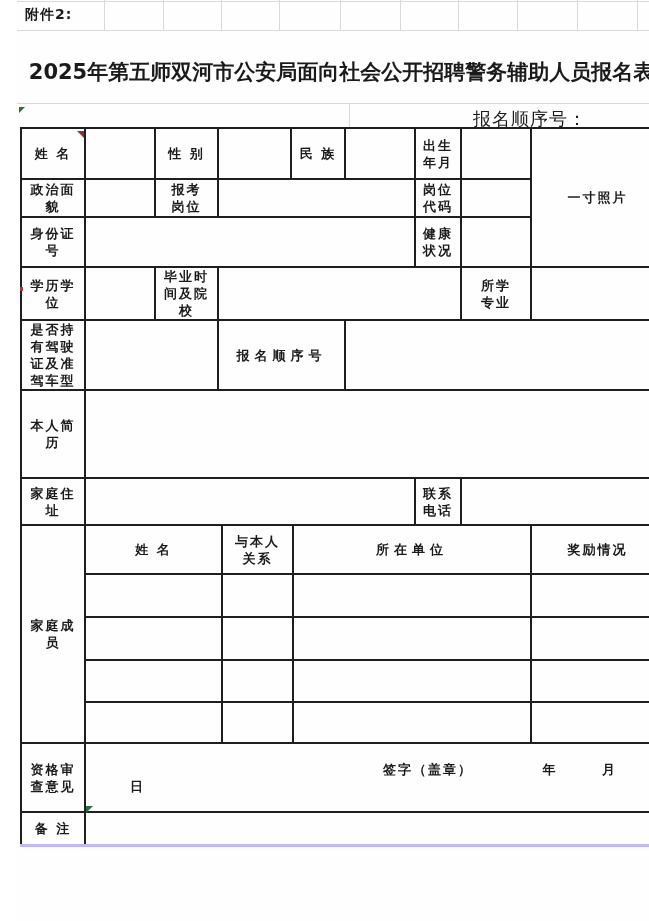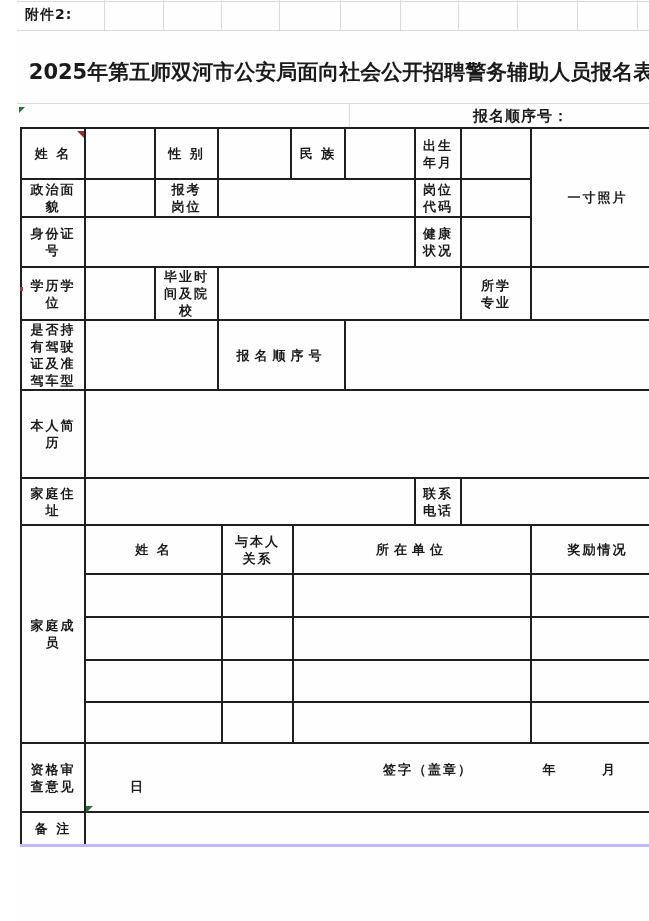--- a/index.html
+++ b/index.html
@@ -22,21 +22,21 @@
     font-size:14px; font-weight:bold; letter-spacing:1px;
     white-space:nowrap;
   }
   .title {
     position:absolute; left:0; top:58px; width:649px;
     text-align:center; font-weight:bold; font-size:21px;
     letter-spacing:0px; white-space:nowrap;
   }
   .serial {
     position:absolute; left:456px; top:107px;
-    font-size:15px; font-weight:bold; letter-spacing:1px; white-space:nowrap;
+    font-size:18px; font-weight:normal; letter-spacing:1px; white-space:nowrap;
   }
 
   .tables { position:absolute; left:3px; top:127px; width:643px; }
   table { border-collapse:collapse; table-layout:fixed; width:643px; }
   table + table { margin-top:-2px; }
   td {
     border:2px solid #1f1f1f;
     padding:0; overflow:hidden;
     text-align:center; vertical-align:middle;
     font-size:13px; font-weight:bold; letter-spacing:2px;

